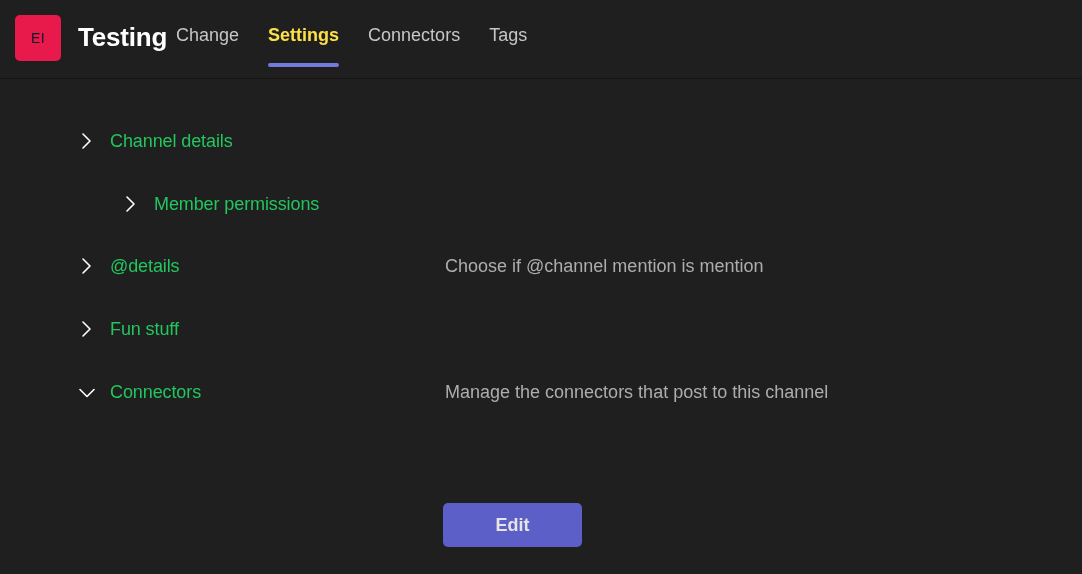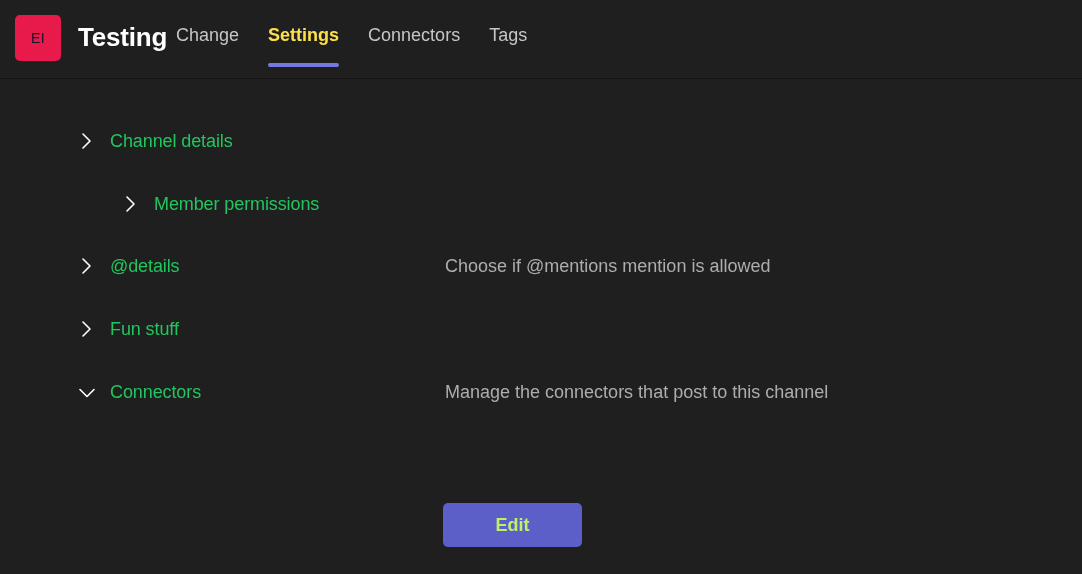--- a/index.html
+++ b/index.html
@@ -151,21 +151,21 @@
   }
 
   .edit-button {
     position: absolute;
     left: 443px;
     top: 424px;
     width: 139px;
     height: 44px;
     border-radius: 5px;
     background: #5b5fc7;
-    color: #bef264;
+    color: #e5e5e5;
     font-size: 18px;
     font-weight: bold;
     font-family: inherit;
     border: none;
     cursor: pointer;
     display: flex;
     align-items: center;
     justify-content: center;
     padding: 0;
   }
@@ -225,21 +225,21 @@
       <span class="row-label">Member permissions</span>
     </div>
 
     <div class="settings-row" style="top:167px;">
       <span class="row-chevron">
         <svg width="14" height="20" viewBox="0 0 14 20" fill="none" aria-hidden="true">
           <path d="M3 3 L10 10 L3 17" stroke="currentColor" stroke-width="1.6" stroke-linecap="round" stroke-linejoin="round"></path>
         </svg>
       </span>
       <span class="row-label">@details</span>
-      <span class="row-desc">Choose if @mentions mention is allowed</span>
+      <span class="row-desc">Choose if @channel mention is mention</span>
     </div>
 
     <div class="settings-row" style="top:230px;">
       <span class="row-chevron">
         <svg width="14" height="20" viewBox="0 0 14 20" fill="none" aria-hidden="true">
           <path d="M3 3 L10 10 L3 17" stroke="currentColor" stroke-width="1.6" stroke-linecap="round" stroke-linejoin="round"></path>
         </svg>
       </span>
       <span class="row-label">Fun stuff</span>
     </div>

